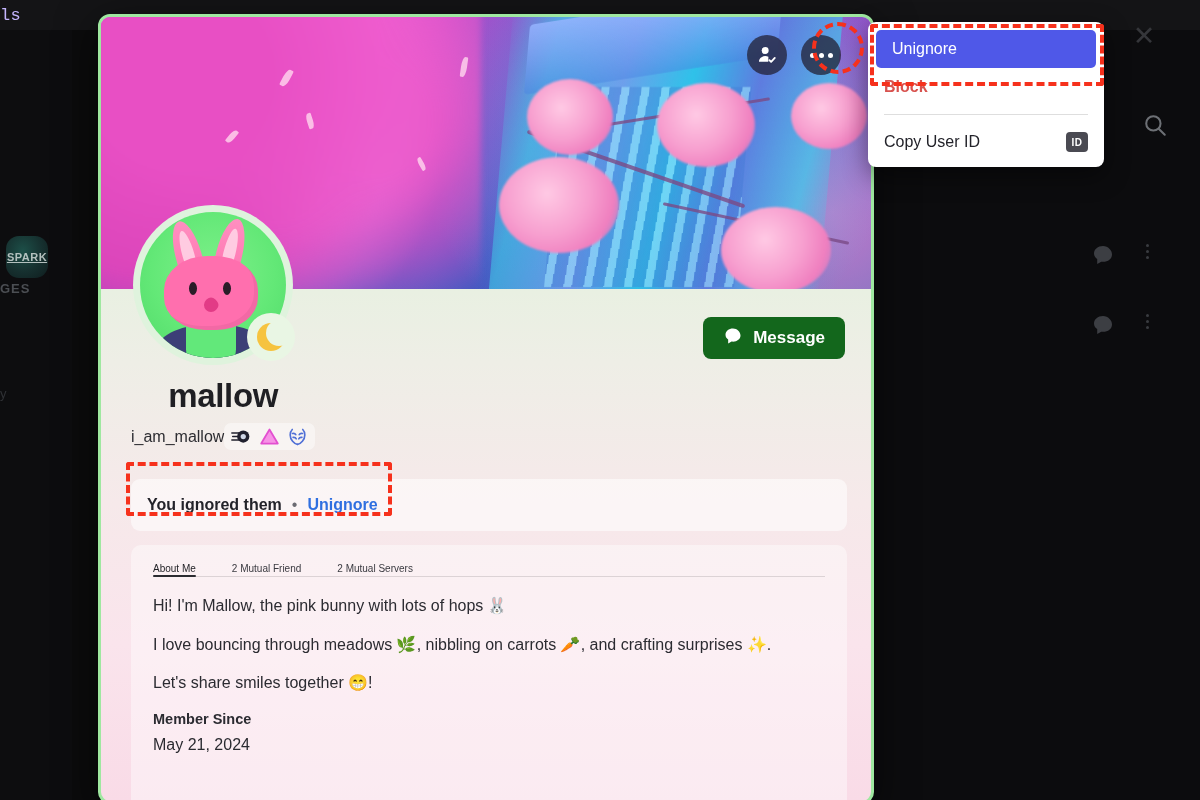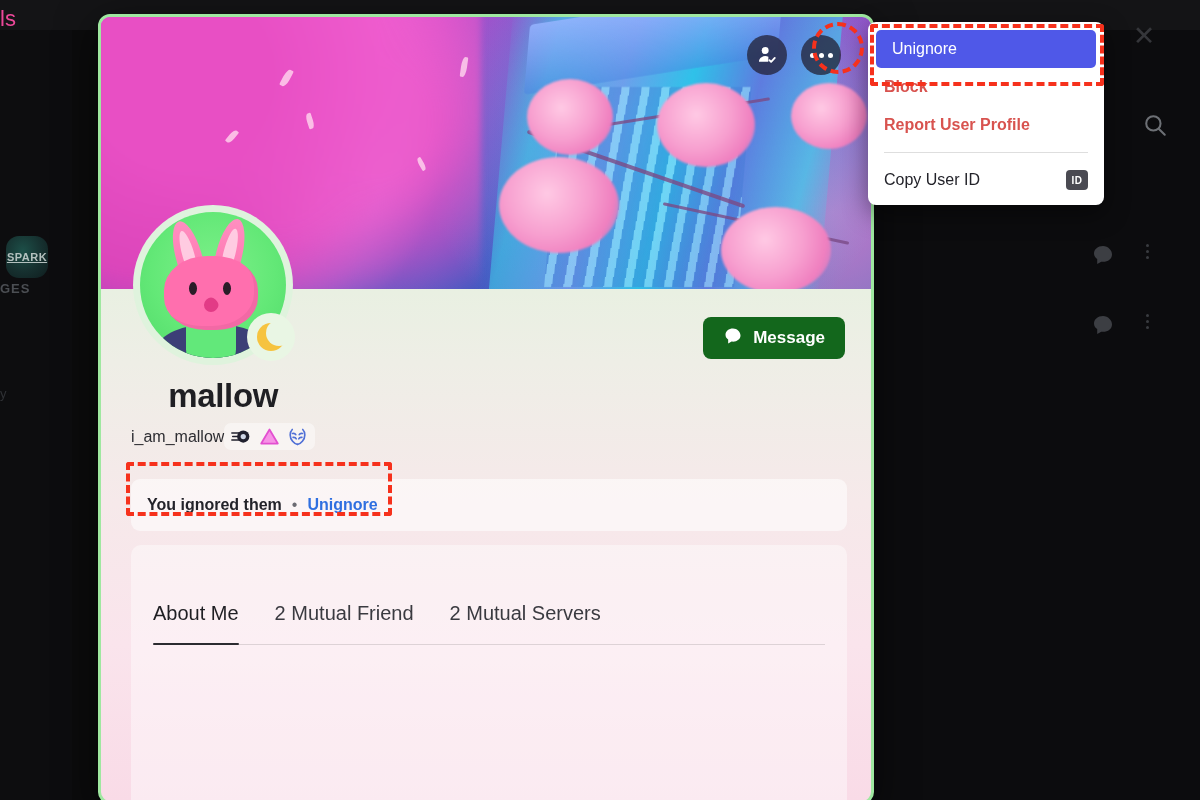--- a/index.html
+++ b/index.html
@@ -12,21 +12,21 @@
   #app { position: relative; width: 1200px; height: 800px; }
 
   
   .bg-root { position: absolute; inset: 0; background: #0b0b0c; }
   .bg-topbar {
     position: absolute; left: 0; top: 0; width: 1200px; height: 30px;
     background: #141416;
   }
   .bg-topbar-text {
     position: absolute; left: 0; top: 6px;
-    font-size: 22px; color: #ec4899; letter-spacing: .2px;
+    font-size: 17px; color: #c4b5fd; letter-spacing: .2px; font-family: Liberation Mono, monospace;
   }
   .bg-guildrail {
     position: absolute; left: 0; top: 30px; width: 72px; height: 770px;
     background: #0d0d0f;
   }
   .bg-server-icon {
     position: absolute; left: 6px; top: 206px; width: 42px; height: 42px;
     border-radius: 13px;
     background: radial-gradient(ellipse at 40% 35%, #1d4f48 0%, #16302f 55%, #0f1d1e 100%);
     display: flex; align-items: center; justify-content: center;
@@ -278,22 +278,22 @@
     width: 716px; height: 262px;
     background: rgba(255,255,255,.42);
     border-radius: 10px 10px 0 0;
     padding: 18px 22px 0 22px;
   }
   .tabs {
     display: flex; gap: 36px;
     border-bottom: 1px solid rgba(0,0,0,.12);
   }
   .tab {
-    font-size: 20px; color: #3a3a40; padding-bottom: 19px;
-    cursor: pointer; position: relative; margin-top: 39px;
+    font-size: 10px; color: #3a3a40; padding-bottom: 2px;
+    cursor: pointer; position: relative;
   }
   .tab.active { color: #1f1f23; }
   .tab.active::after {
     content: ""; position: absolute; left: 0; right: 0; bottom: -1px;
     height: 2.5px; background: #2b2b30; border-radius: 2px;
   }
   .bio { padding-top: 18px; }
   .bio p {
     font-size: 16px; color: #2b2b31; line-height: 1.35; margin-bottom: 17px;
   }
@@ -508,32 +508,36 @@
       <span class="ignored-sep">•</span>
       <span class="ignored-link">Unignore</span>
     </div>
 
     <div class="tab-card">
       <div class="tabs">
         <div class="tab active">About Me</div>
         <div class="tab">2 Mutual Friend</div>
         <div class="tab">2 Mutual Servers</div>
       </div>
+      <div class="bio">
+        <p>Hi! I'm Mallow, the pink bunny with lots of hops 🐰</p>
+        <p>I love bouncing through meadows 🌿, nibbling on carrots 🥕, and crafting surprises ✨.</p>
+        <p>Let's share smiles together 😁!</p>
+        <div class="member-since-label">Member Since</div>
+        <div class="member-since-value">May 21, 2024</div>
+      </div>
     </div>
   </div>
 
   <div class="ctx-menu">
     <div class="ctx-item highlight">
       <span>Unignore</span>
     </div>
     <div class="ctx-item danger">
       <span>Block</span>
-    </div>
-    <div class="ctx-item danger">
-      <span>Report User Profile</span>
     </div>
     <div class="ctx-div"></div>
     <div class="ctx-item plain">
       <span>Copy User ID</span>
       <span class="id-chip">ID</span>
     </div>
   </div>
 
   <div class="annot" id="annot-menu"></div>
   <div class="annot" id="annot-dots"></div>

